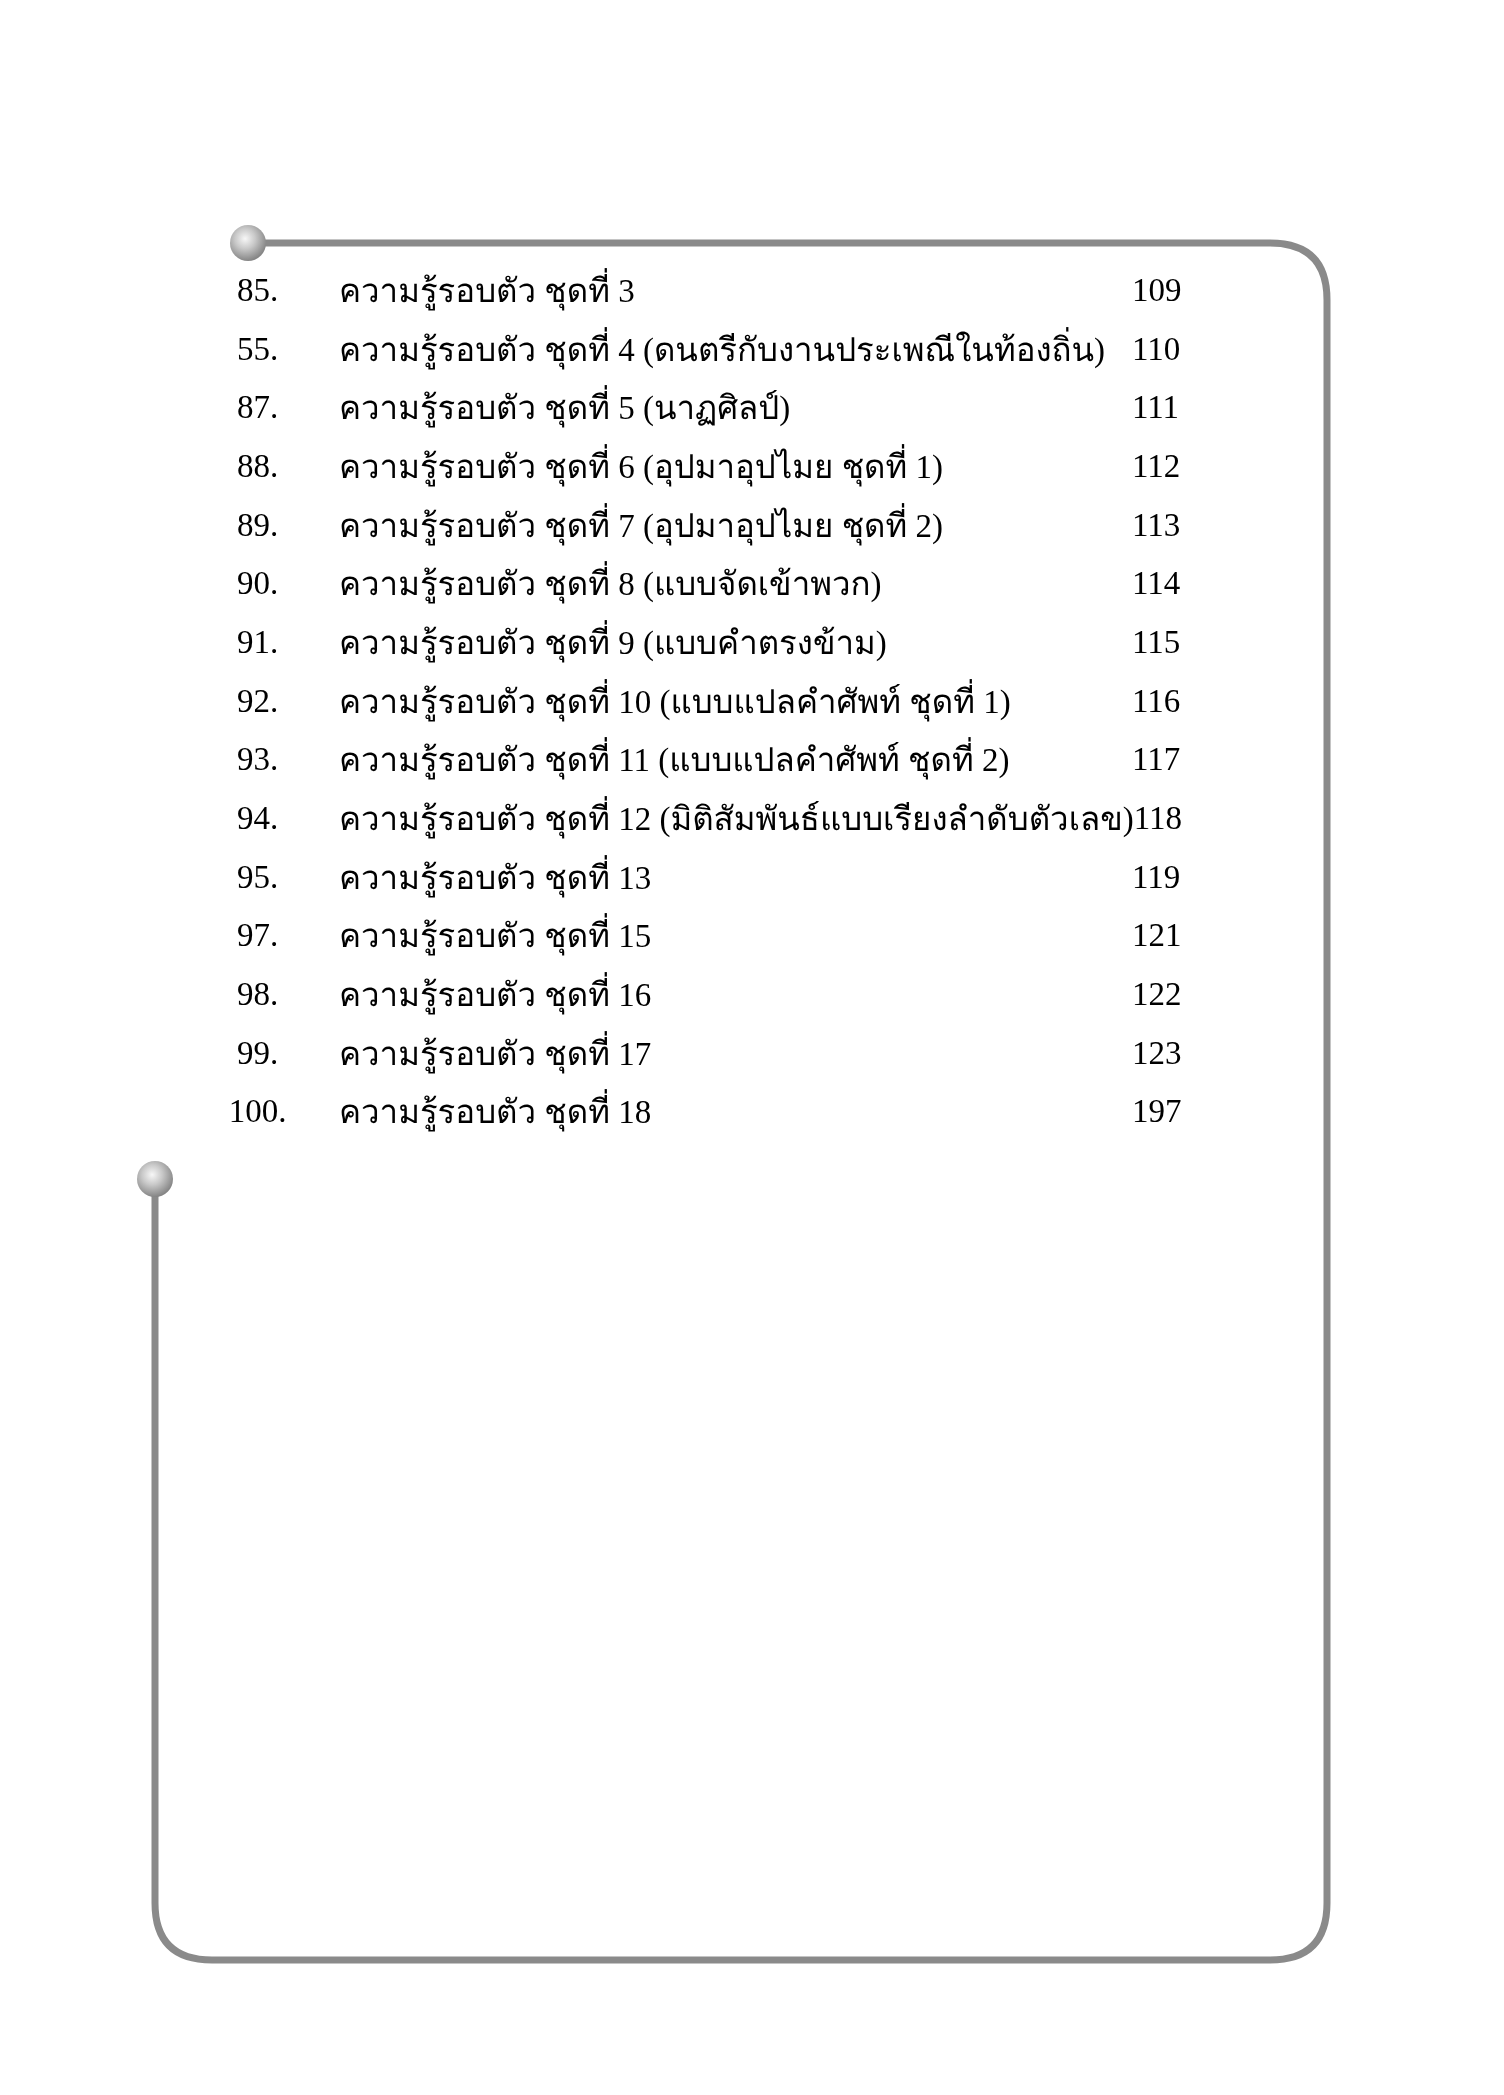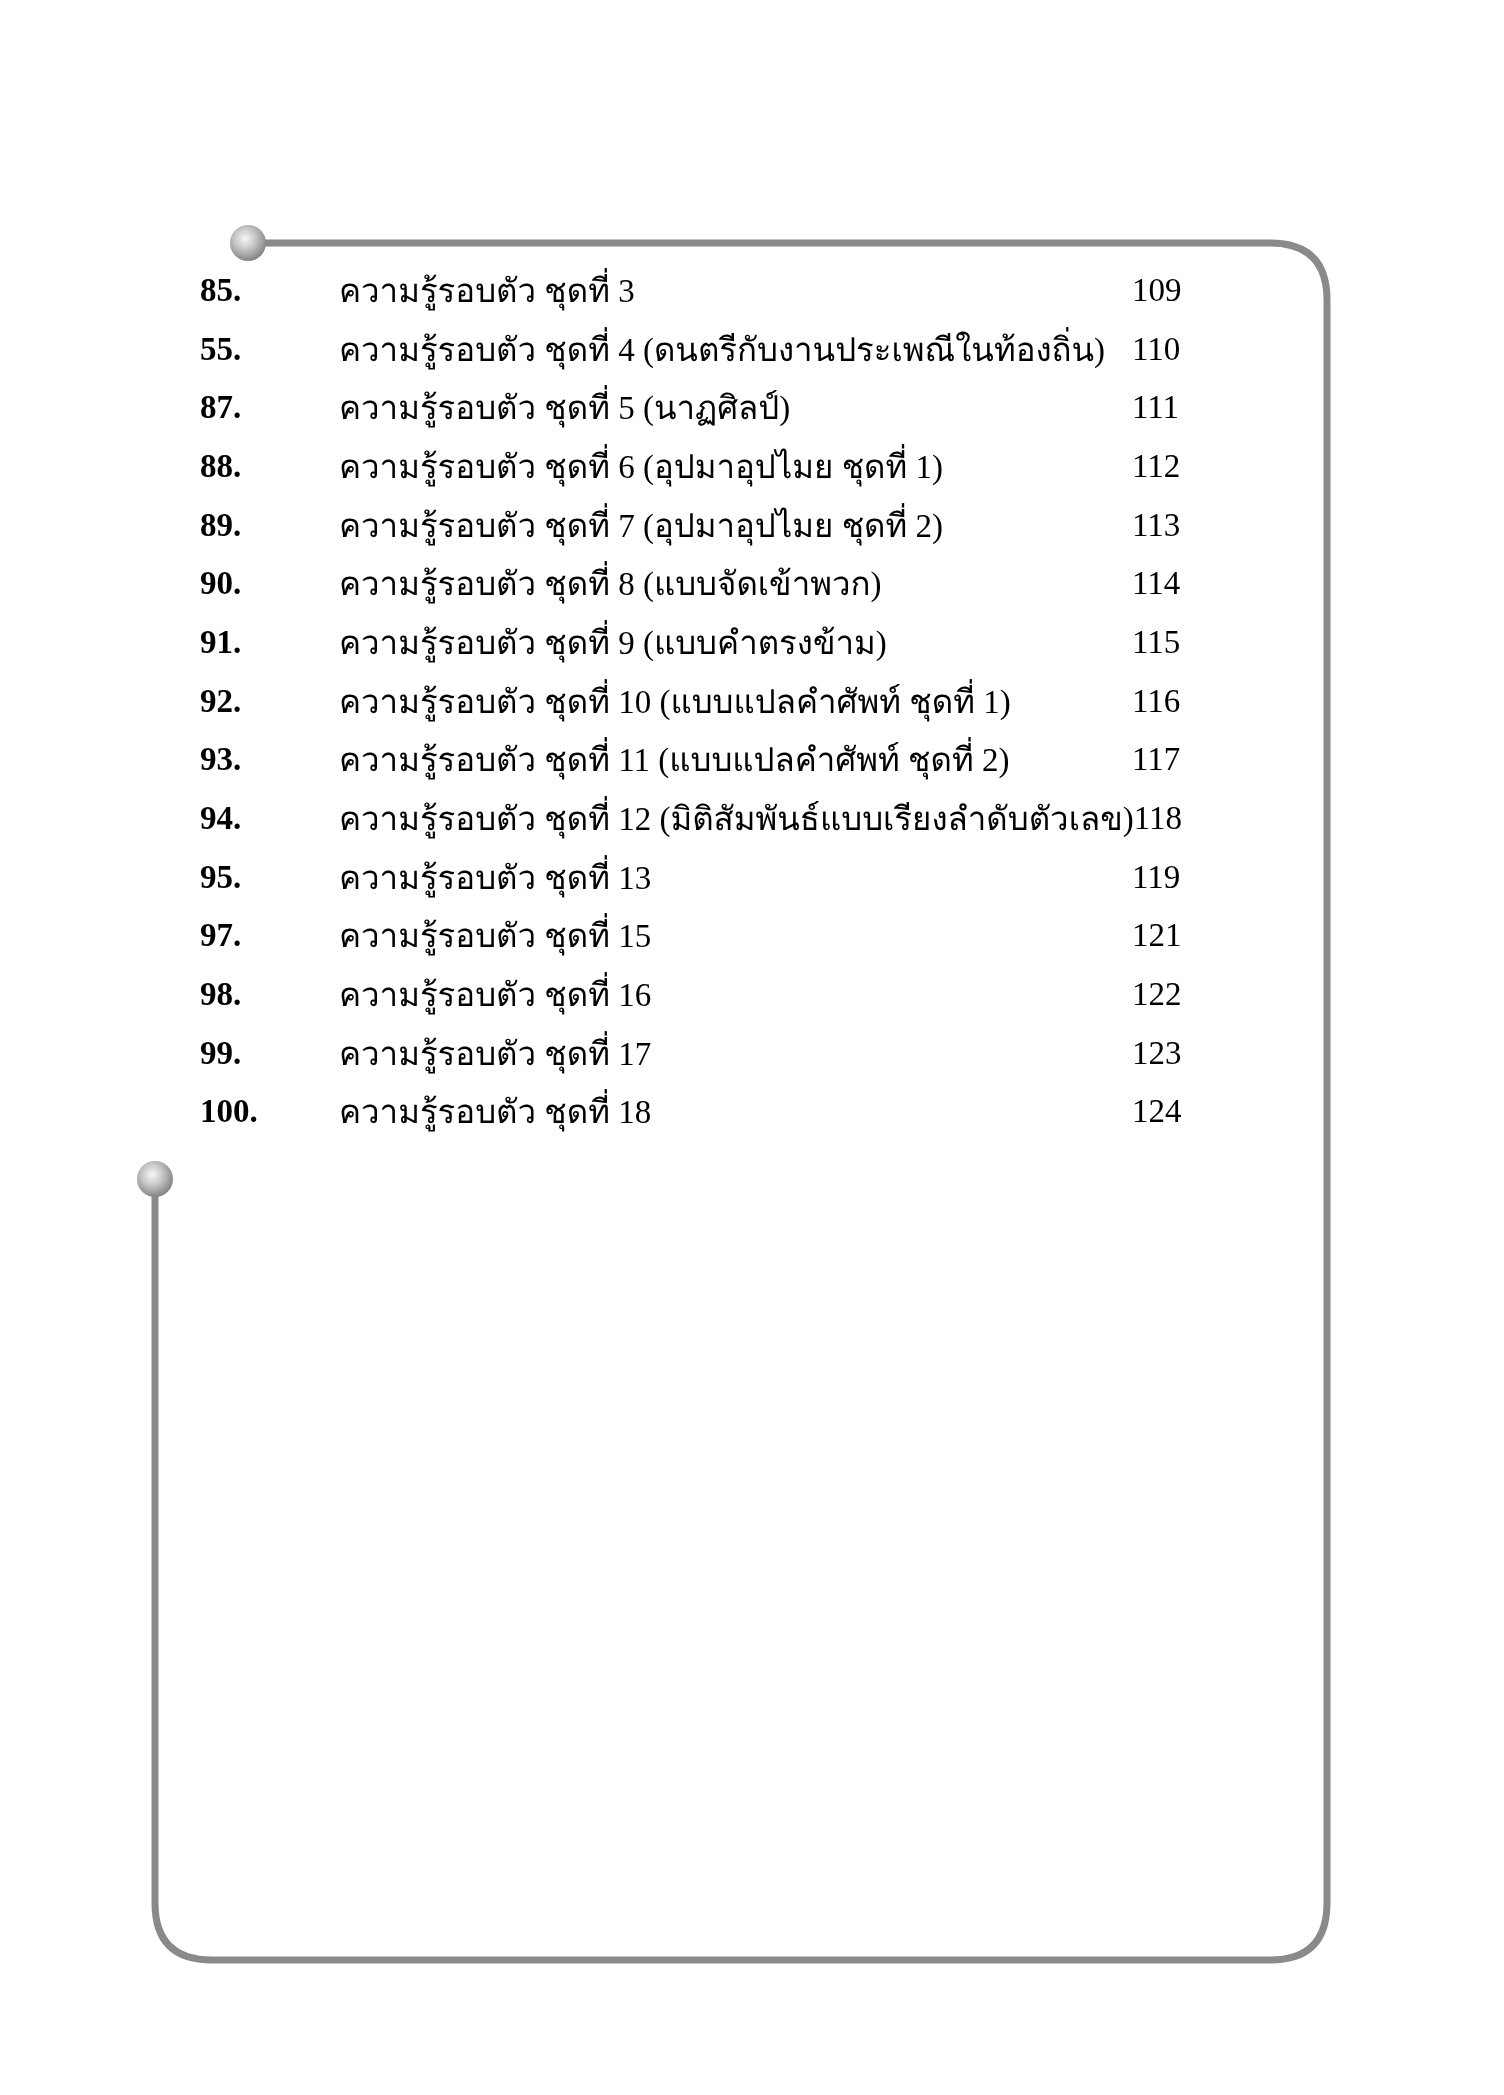--- a/index.html
+++ b/index.html
@@ -24,23 +24,22 @@
     font-size: 33px;
   }
   .toc-row {
     display: flex;
     align-items: center;
     height: 58.7px;
     white-space: nowrap;
   }
   .toc-num {
     width: 115px;
-    text-align: left;
+    text-align: center;
     flex: 0 0 auto;
-    font-weight: bold;
   }
   .toc-title {
     flex: 1 1 auto;
     margin-left: 24px;
     overflow: visible;
   }
   .toc-page {
     width: 100px;
     text-align: left;
     flex: 0 0 auto;
@@ -129,15 +128,15 @@
       <span class="toc-page">122</span>
     </div>
     <div class="toc-row">
       <span class="toc-num">99.</span>
       <span class="toc-title">ความรู้รอบตัว ชุดที่ 17</span>
       <span class="toc-page">123</span>
     </div>
     <div class="toc-row">
       <span class="toc-num">100.</span>
       <span class="toc-title">ความรู้รอบตัว ชุดที่ 18</span>
-      <span class="toc-page">124</span>
+      <span class="toc-page">197</span>
     </div>
   </div>
 
 </body></html>

